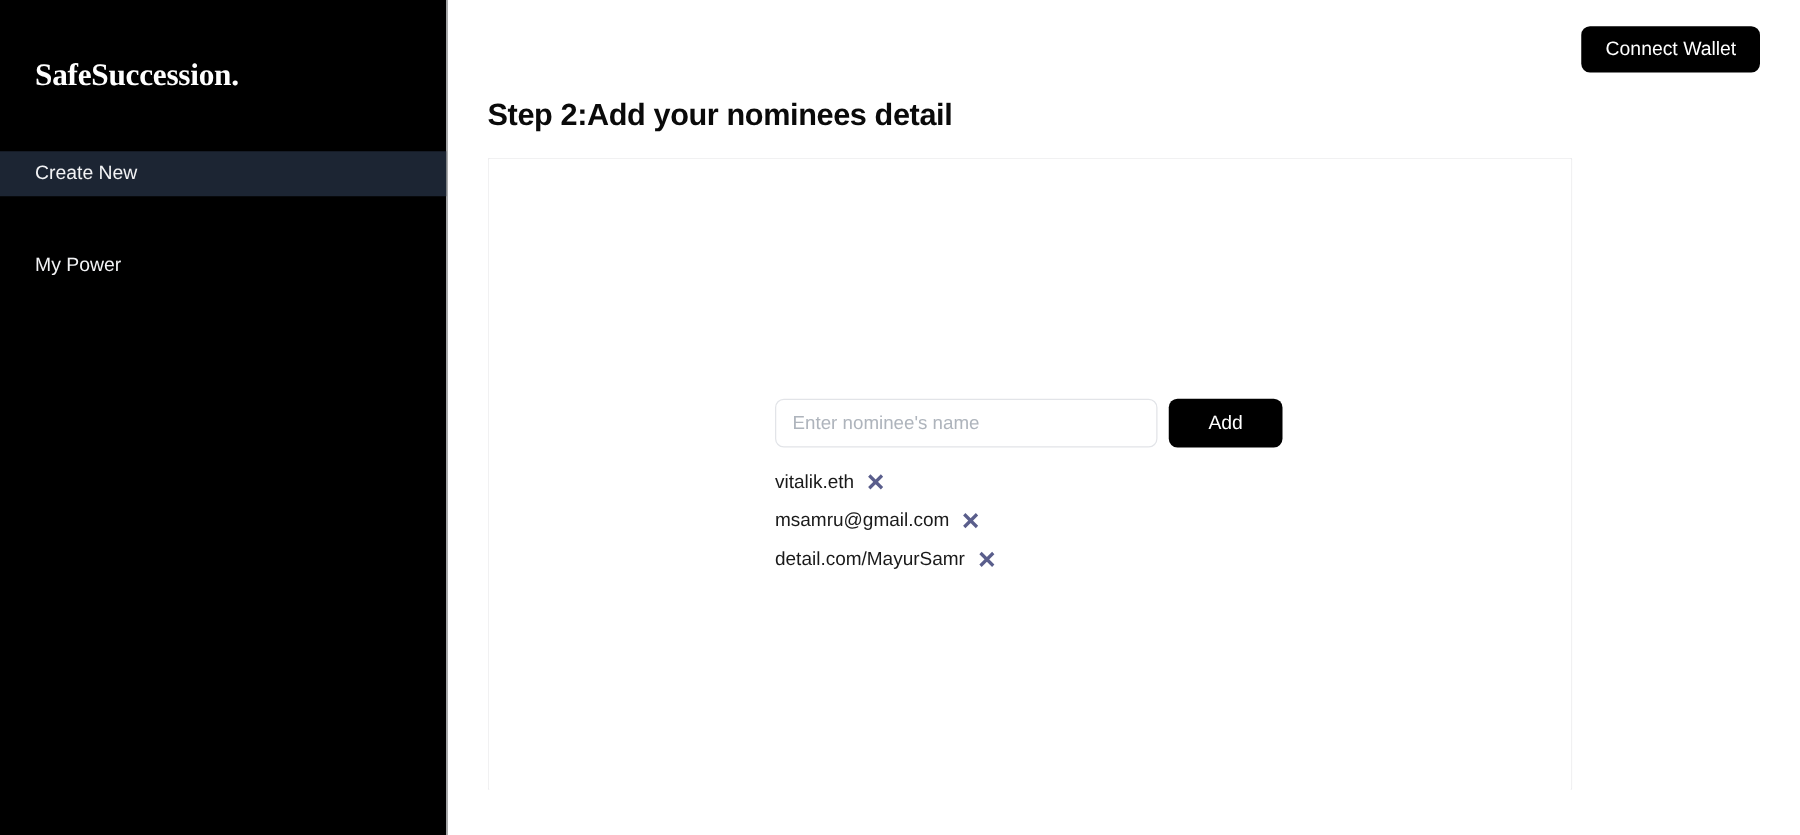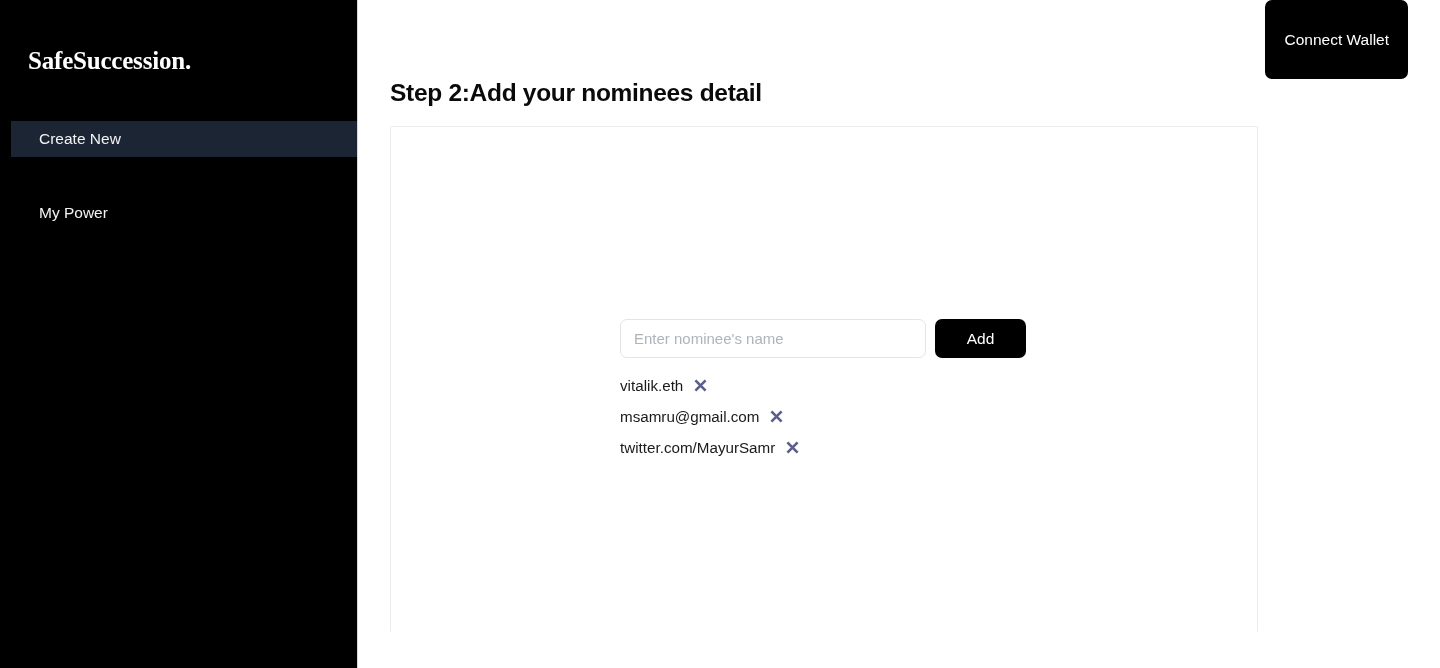--- a/index.html
+++ b/index.html
@@ -58,21 +58,20 @@
 
   .sidebar-brand-text {
     color: #ffffff;
     font-size: 25px;
     font-weight: 700;
     letter-spacing: -0.2px;
   }
 
   .sidebar-nav {
     display: block;
-    padding-left: 11px;
   }
 
   .nav-item {
     height: 36px;
     display: flex;
     align-items: center;
     padding-left: 28px;
     color: #f2f3f5;
     font-size: 15.5px;
     font-weight: 400;
@@ -91,20 +90,21 @@
   .main {
     flex: 1;
     height: 668px;
     position: relative;
     background: #ffffff;
   }
 
   .topbar {
     height: 79px;
     display: flex;
+    align-items: center;
     justify-content: flex-end;
     padding-right: 32px;
   }
 
   .connect-wallet-btn {
     background: #000000;
     color: #ffffff;
     border: none;
     border-radius: 7px;
     font-family: "Liberation Sans", sans-serif;
@@ -277,21 +277,21 @@
             <li class="nominee-row">
               <span class="nominee-name">msamru@gmail.com</span>
               <span class="remove-icon">
                 <svg width="15" height="15" viewBox="0 0 15 15" aria-hidden="true">
                   <path d="M2.4 2.4 L12.6 12.6 M12.6 2.4 L2.4 12.6" stroke="#5a5e8c" stroke-width="2.6" stroke-linecap="butt"></path>
                 </svg>
               </span>
             </li>
 
             <li class="nominee-row">
-              <span class="nominee-name">twitter.com/MayurSamr</span>
+              <span class="nominee-name">detail.com/MayurSamr</span>
               <span class="remove-icon">
                 <svg width="15" height="15" viewBox="0 0 15 15" aria-hidden="true">
                   <path d="M2.4 2.4 L12.6 12.6 M12.6 2.4 L2.4 12.6" stroke="#5a5e8c" stroke-width="2.6" stroke-linecap="butt"></path>
                 </svg>
               </span>
             </li>
 
           </ul>
 
         </div>

